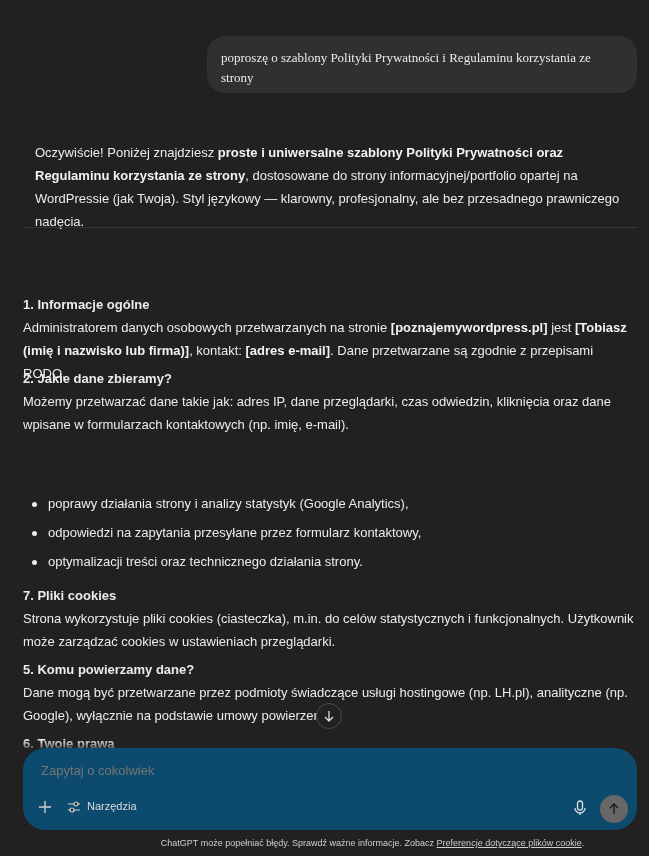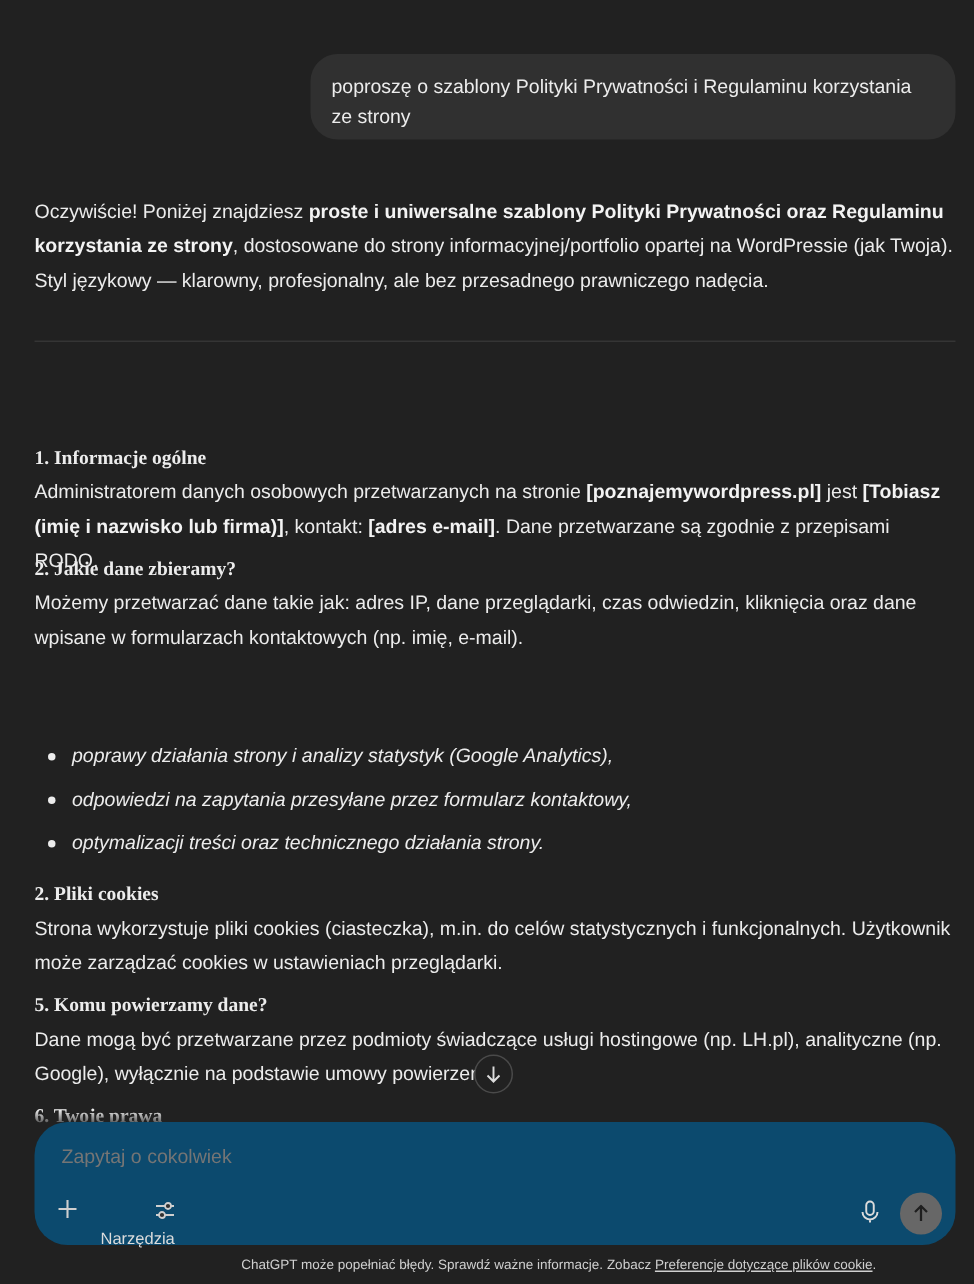--- a/index.html
+++ b/index.html
@@ -6,46 +6,46 @@
   body {
     width:649px; height:856px; overflow:hidden; position:relative;
     background:#212121; color:#ececec;
     font-family:"Liberation Sans", "DejaVu Sans", sans-serif;
     font-size:13px;
   }
   .chat { position:absolute; left:0; top:0; width:649px; height:856px; }
   .user-bubble {
     position:absolute; left:207px; top:36px; width:430px; height:57px;
     background:#303030; border-radius:18px; box-sizing:border-box;
-    padding:12px 14px; line-height:20px; font-size:13px; color:#ececec;
+    padding:12px 14px; line-height:20px; font-size:13px; color:#ececec;font-family:Liberation Serif, serif;
   }
   .assistant { position:absolute; left:23px; top:129px; width:614px; line-height:23px; font-size:13px; }
-  .assistant p { margin:0; }
+  .assistant p { margin:12px; }
   b { font-weight:700; color:#f3f3f3; }
   .divider { position:absolute; left:23px; top:227px; width:614px; height:1px; background:#353535; }
   .h2 { position:absolute; left:23px; top:262px; display:flex; align-items:center; gap:10px; font-size:16px; font-weight:700; }
   .doc-icon { width:14px; height:17px; position:relative; background:#d9d6e8; border-radius:2px; clip-path:polygon(0 0,70% 0,100% 25%,100% 100%,0 100%); }
   .doc-icon::before { content:""; position:absolute; left:3px; top:7px; width:8px; height:1px; background:#9f9bb5; box-shadow:0 3px 0 #9f9bb5; }
   .section { position:absolute; left:23px; width:614px; line-height:23px; }
-  .section .title { font-weight:700;font-family:Liberation Serif, serif; }
+  .section .title { font-weight:700; }
   ul.bullets { position:absolute; left:23px; top:491px; margin:0; padding:0; list-style:none; width:600px; }
-  ul.bullets li { position:relative; padding-left:25px; height:29px; line-height:26px;font-style:italic; }
+  ul.bullets li { position:relative; padding-left:25px; height:29px; line-height:26px; }
   ul.bullets li::before { content:""; position:absolute; left:9px; top:11px; width:5px; height:5px; border-radius:50%; background:#ececec; }
   .scroll-btn {
     position:absolute; left:316px; top:703px; width:26px; height:26px; border-radius:50%;
     border:1px solid #4a4a4a; background:#212121; box-sizing:border-box;
     display:flex; align-items:center; justify-content:center; color:#dcdcdc; font-size:14px;
   }
   .composer {
     position:absolute; left:23px; top:748px; width:614px; height:82px;
     background:#0c4a6e; border-radius:22px; box-sizing:border-box;
   }
   .composer .input { position:absolute; left:16px; top:14px; font-size:13px; color:#dcdcdc; background:transparent; border:none; outline:none; width:500px; font-family:"Liberation Sans", sans-serif; }
   .composer .plus { position:absolute; left:14px; top:51px; width:16px; height:16px; color:#cfcfcf; font-size:20px; line-height:16px; text-align:center; }
-  .tools { position:absolute; left:44px; top:52px; display:flex; align-items:flex-end; gap:6px; font-size:11px; color:#dcdcdc;flex-direction:column; }
+  .tools { position:absolute; left:44px; top:52px; display:flex; align-items:flex-start; gap:6px; font-size:11px; color:#dcdcdc; }
   .tools svg { width:14px; height:14px; }
   .mic { position:absolute; left:550px; top:52px; width:14px; height:16px; }
   .send { position:absolute; left:577px; top:47px; width:28px; height:28px; border-radius:50%; background:#676767; display:flex; align-items:center; justify-content:center; }
   .footer { position:absolute; left:0; top:838px; width:649px; text-align:center; font-size:9px; color:#cfcfcf;padding-left:48px; }
   .footer a { color:#cfcfcf; text-decoration:underline; }
   .fade { position:absolute; left:0; top:740px; width:649px; height:12px; background:linear-gradient(to bottom, rgba(33,33,33,0), #212121); }
 </style>
 </head>
 <body>
 
@@ -73,21 +73,21 @@
   </div>
 
 
   <ul class="bullets">
     <li>poprawy działania strony i analizy statystyk (Google Analytics),</li>
     <li>odpowiedzi na zapytania przesyłane przez formularz kontaktowy,</li>
     <li>optymalizacji treści oraz technicznego działania strony.</li>
   </ul>
 
   <div class="section" style="top:584px">
-    <div class="title">2. Pliki cookies</div>
+    <div class="title">7. Pliki cookies</div>
     <div>Strona wykorzystuje pliki cookies (ciasteczka), m.in. do celów statystycznych i funkcjonalnych. Użytkownik może zarządzać cookies w ustawieniach przeglądarki.</div>
   </div>
 
   <div class="section" style="top:658px">
     <div class="title">5. Komu powierzamy dane?</div>
     <div>Dane mogą być przetwarzane przez podmioty świadczące usługi hostingowe (np. LH.pl), analityczne (np. Google), wyłącznie na podstawie umowy powierzenia</div>
   </div>
 
   <div class="section" style="top:732px">
     <div class="title">6. Twoje prawa</div>

